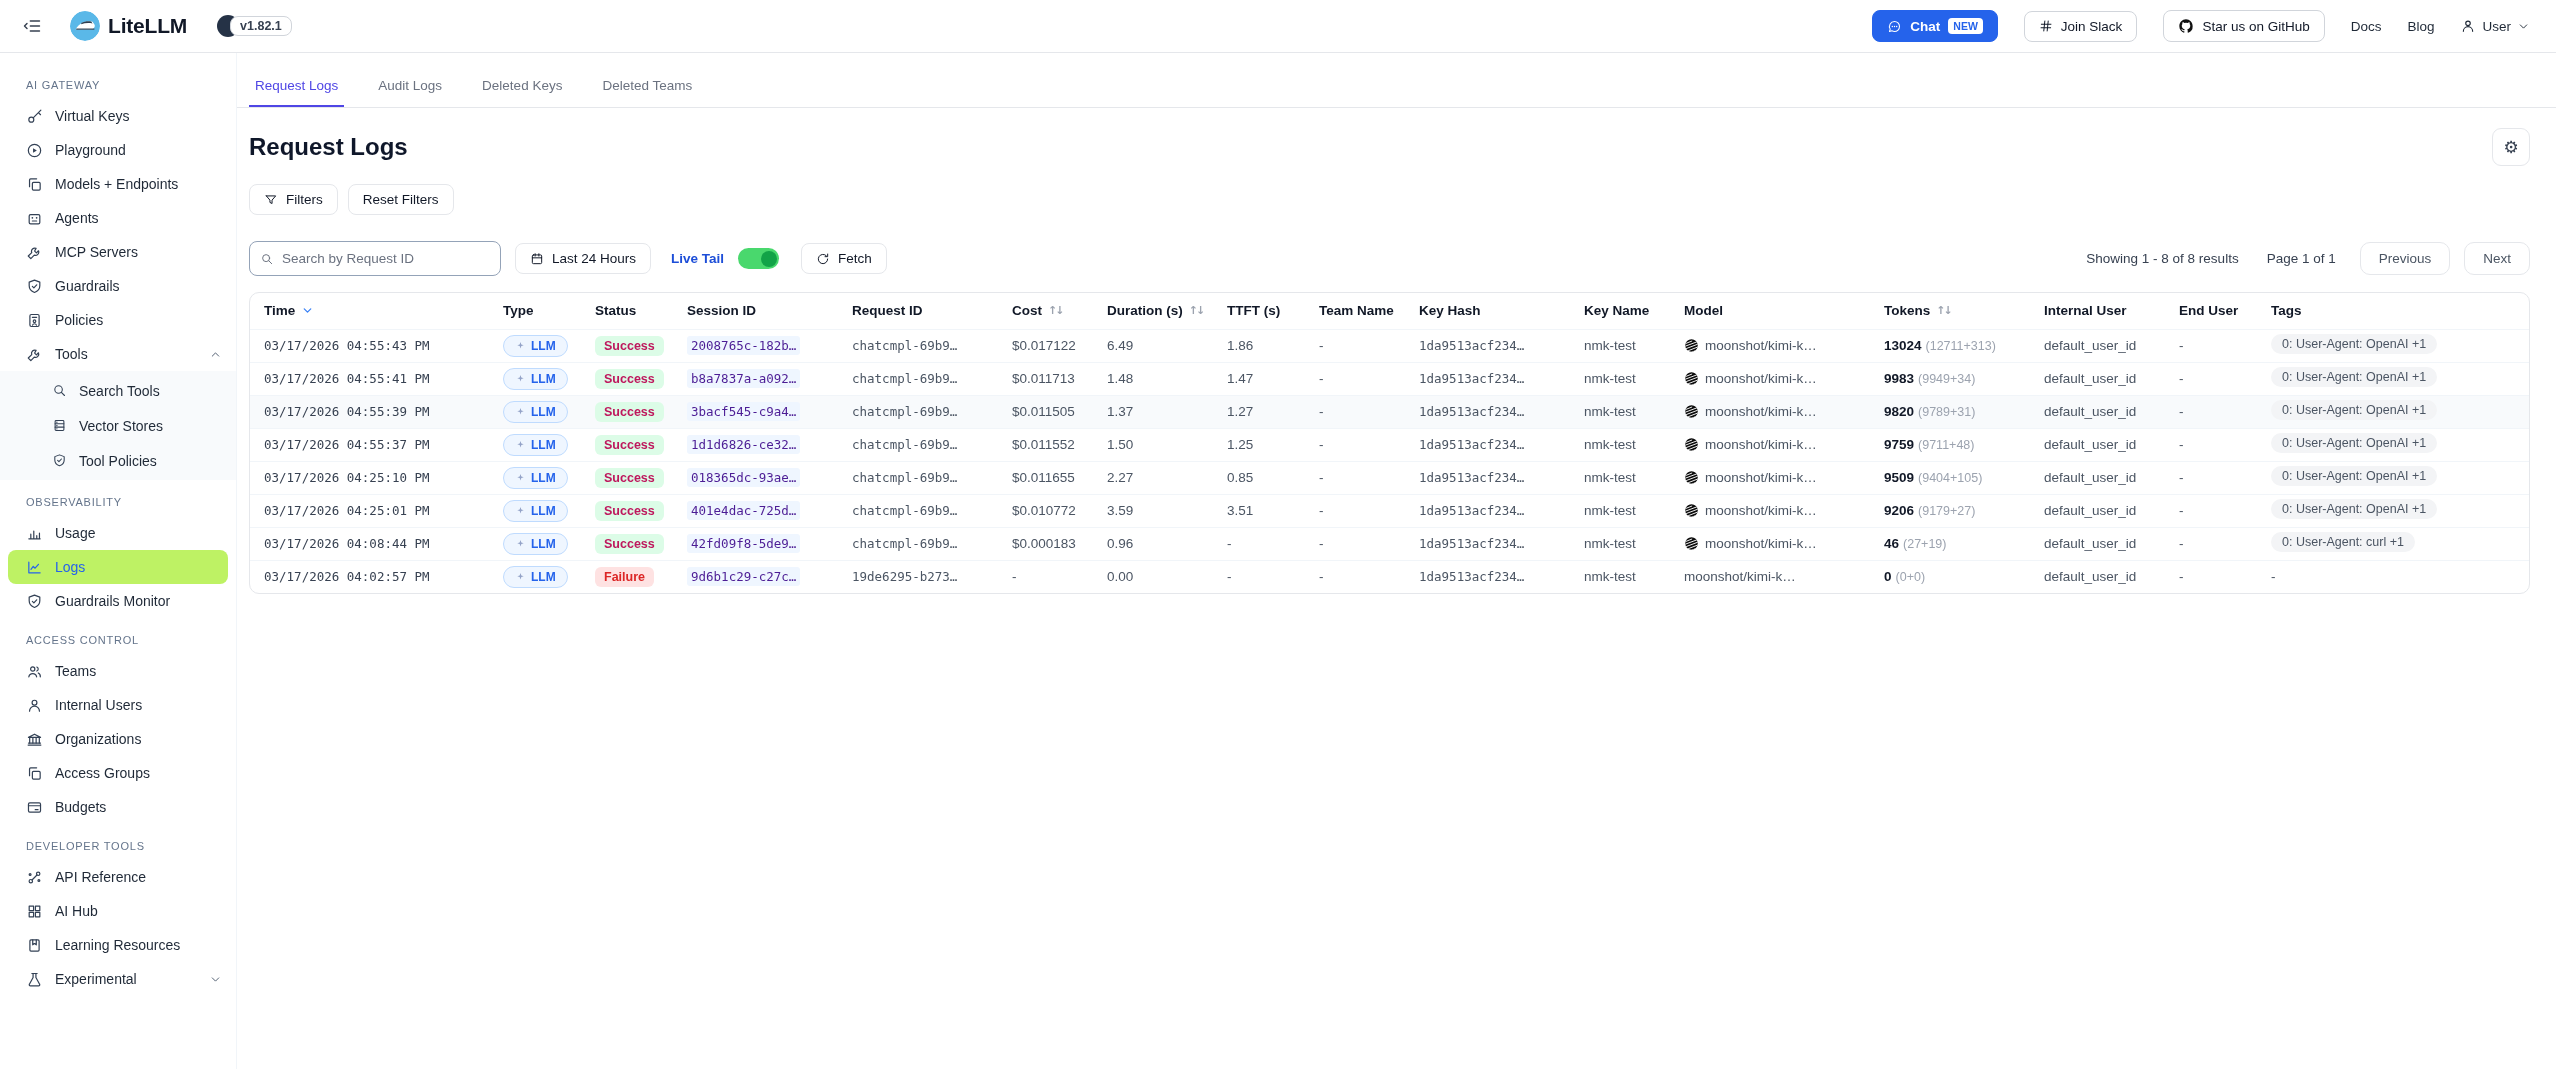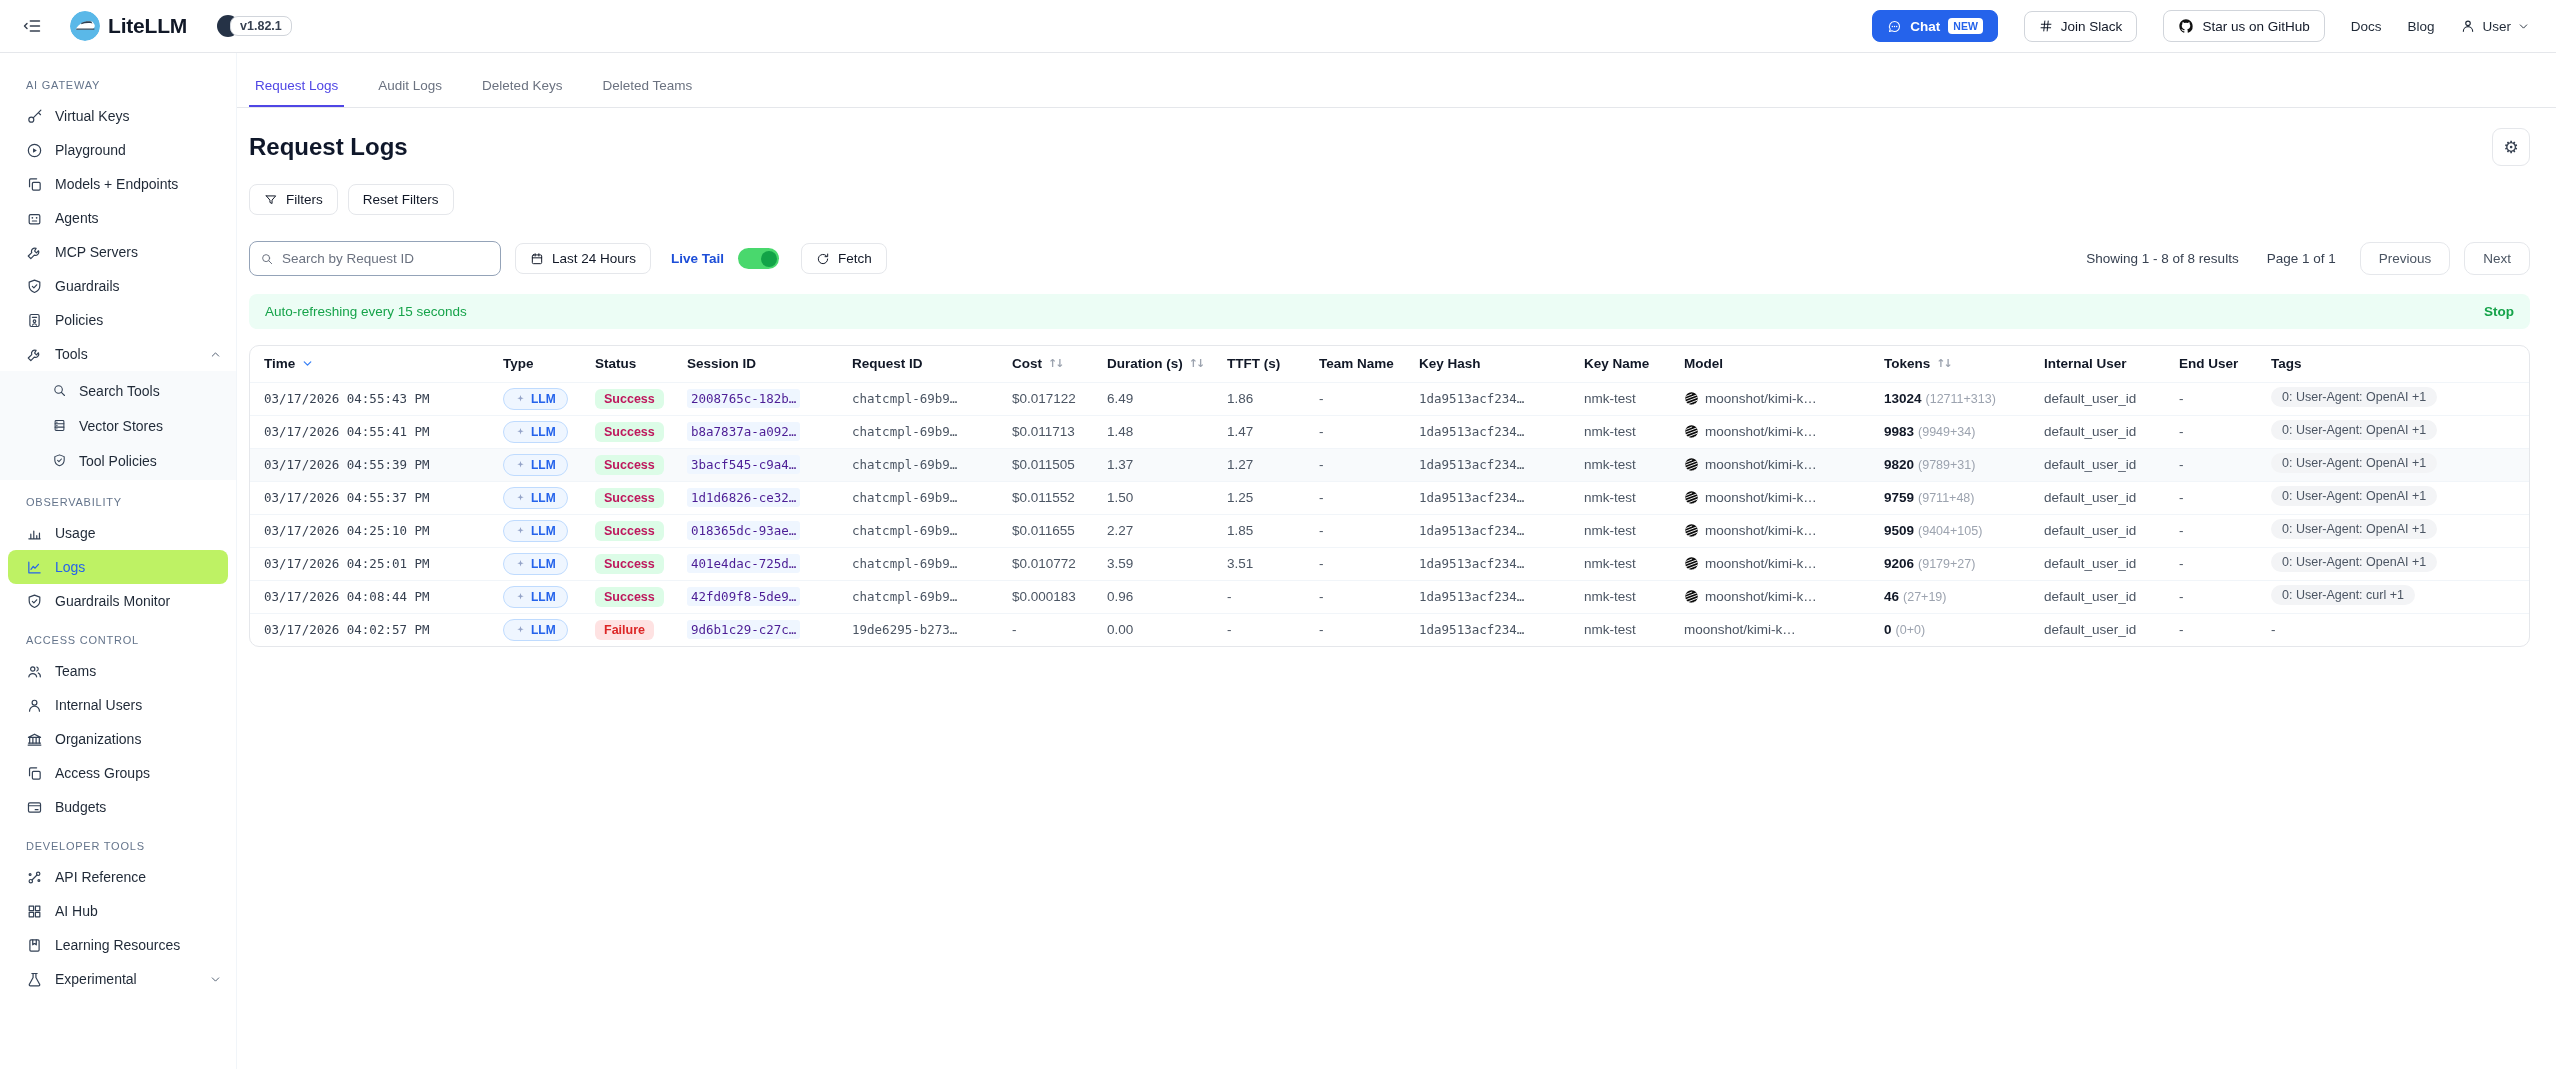--- a/index.html
+++ b/index.html
@@ -471,24 +471,20 @@
             </span>
           <span>Fetch</span>
         </button>
         <div class="spacer"></div>
         <span class="showing">Showing 1 - 8 of 8 results</span>
         <span class="pageinfo">Page 1 of 1</span>
         <button class="pg-btn">Previous</button>
         <button class="pg-btn">Next</button>
       </div>
 
-      <div class="banner">
-        <span class="banner-text">Auto-refreshing every 15 seconds</span>
-        <span class="banner-stop">Stop</span>
-      </div>
 
       <div class="table-wrap">
         <table id="logtable">
           <colgroup>
             <col style="width:245px">
               <col style="width:92px">
               <col style="width:92px">
               <col style="width:165px">
             <col style="width:160px">
               <col style="width:95px">
@@ -772,21 +768,21 @@
                         <path d="M12 4.5l1.8 5.2 5.2 1.8-5.2 1.8L12 18.5l-1.8-5.2L5 11.5l5.2-1.8z" fill="currentColor" stroke="none"></path>
                       </svg>
                     </span>
                     <span>LLM</span>
                   </span></td>
                 <td><span class="badge success">Success</span></td>
                 <td><span class="session-link">018365dc-93ae…</span></td>
                 <td class="c-request">chatcmpl-69b9…</td>
                 <td>$0.011655</td>
                 <td>2.27</td>
-                <td>1.85</td>
+                <td>0.85</td>
                 <td>-</td>
                 <td class="c-keyhash">1da9513acf234…</td>
                 <td>nmk-test</td>
                 <td class="c-model">
                   <span class="model-cell">
                     <span style="width: 15px; height: 15px; flex: 0 0 15px;">
                       <svg viewBox="0 0 24 24" width="100%" height="100%">
                         <defs>
                           <clipPath id="mcp">
                             <circle cx="12" cy="12" r="10"></circle>

